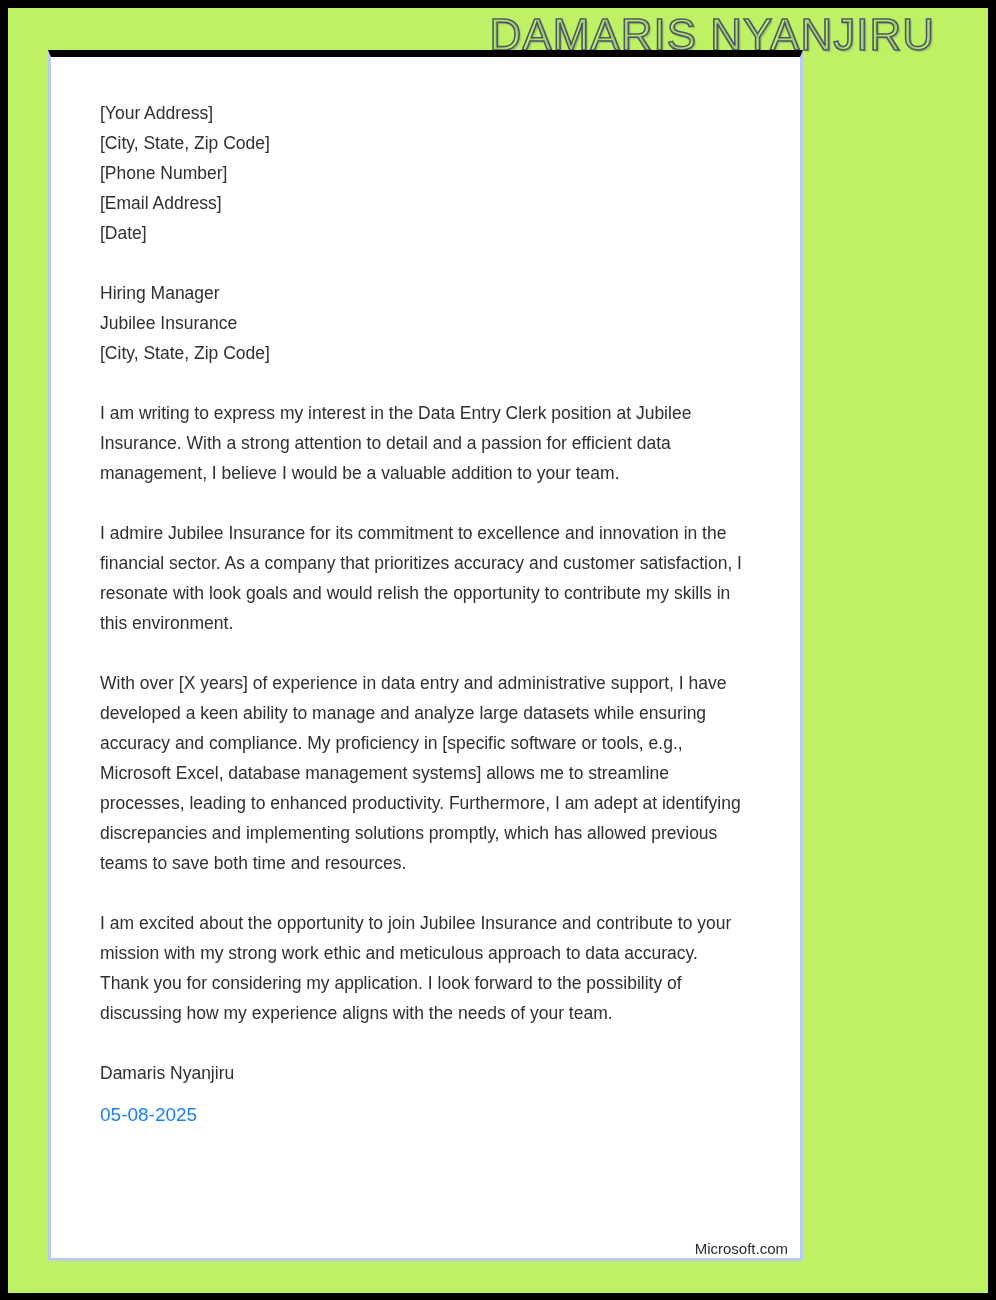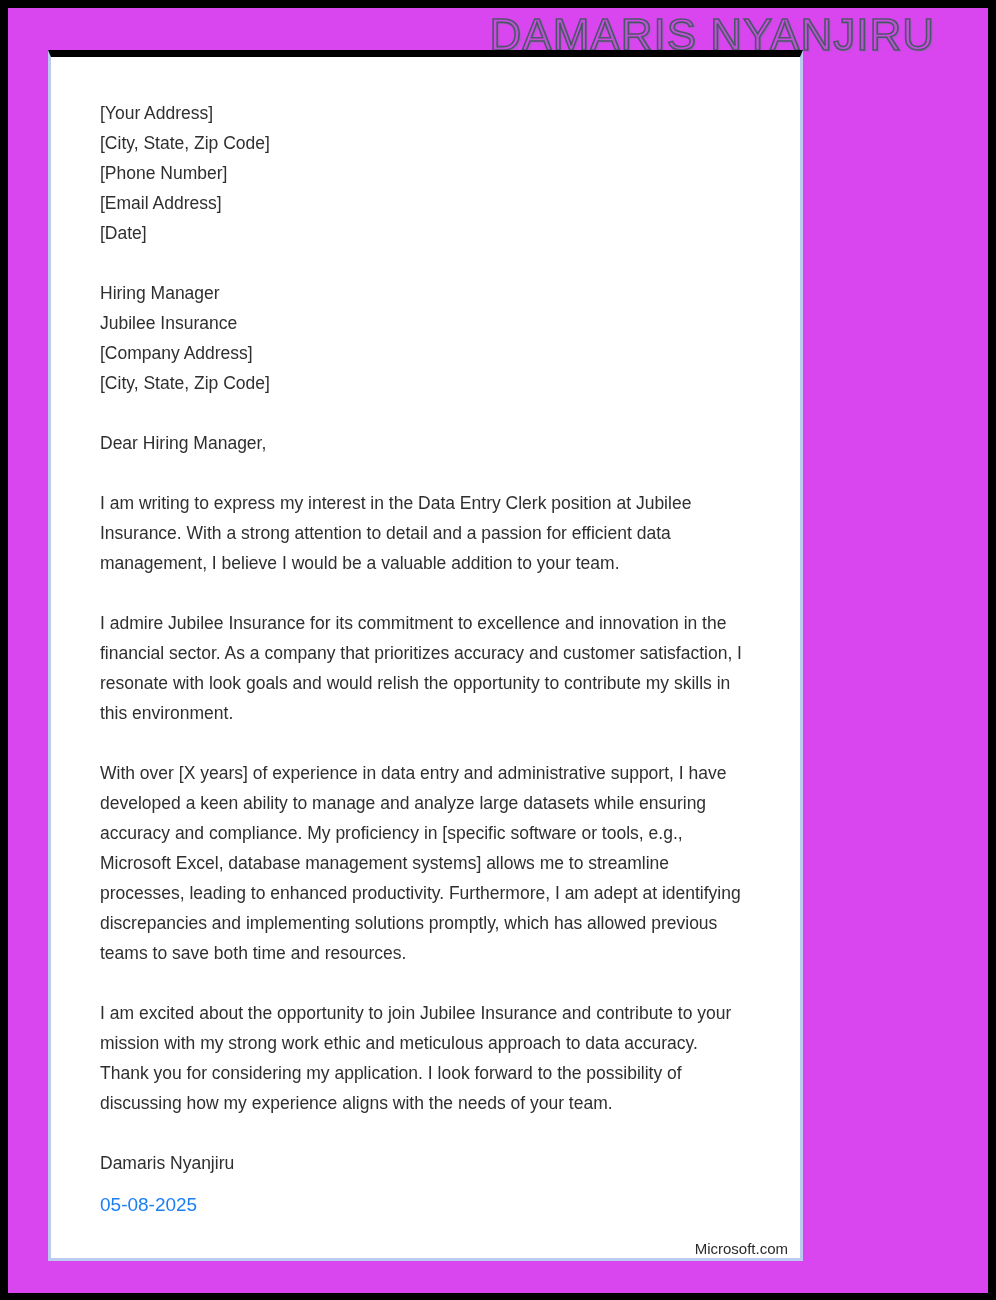--- a/index.html
+++ b/index.html
@@ -10,21 +10,21 @@
     width: 996px;
     height: 1300px;
     position: relative;
     background: #000000;            
     font-family: "Liberation Sans", "DejaVu Sans", sans-serif;
     overflow: hidden;
   }
   .page {
     position: absolute;
     left: 8px; top: 8px; right: 8px; bottom: 7px;
-    background: #d946ef;            
+    background: #bef264;            
   }
   .header-name {
     position: absolute;
     top: 2px;
     right: 53px;
     font-size: 44px;
     font-weight: 500;
     letter-spacing: 1px;
     color: transparent;
     -webkit-text-stroke: 1.6px #4d5668;
@@ -90,25 +90,23 @@
         <span class="line">[Your Address]</span>
         <span class="line">[City, State, Zip Code]</span>
         <span class="line">[Phone Number]</span>
         <span class="line">[Email Address]</span>
         <span class="line">[Date]</span>
       </div>
 
       <div class="block">
         <span class="line">Hiring Manager</span>
         <span class="line">Jubilee Insurance</span>
-        <span class="line">[Company Address]</span>
         <span class="line">[City, State, Zip Code]</span>
       </div>
 
-      <p class="paragraph">Dear Hiring Manager,</p>
 
       <p class="paragraph">I am writing to express my interest in the Data Entry Clerk position at Jubilee Insurance. With a strong attention to detail and a passion for efficient data management, I believe I would be a valuable addition to your team.</p>
       <p class="paragraph">I admire Jubilee Insurance for its commitment to excellence and innovation in the financial sector. As a company that prioritizes accuracy and customer satisfaction, I resonate with look goals and would relish the opportunity to contribute my skills in this environment.</p>
       <p class="paragraph">With over [X years] of experience in data entry and administrative support, I have developed a keen ability to manage and analyze large datasets while ensuring accuracy and compliance. My proficiency in [specific software or tools, e.g., Microsoft Excel, database management systems] allows me to streamline processes, leading to enhanced productivity. Furthermore, I am adept at identifying discrepancies and implementing solutions promptly, which has allowed previous teams to save both time and resources.</p>
       <p class="paragraph">I am excited about the opportunity to join Jubilee Insurance and contribute to your mission with my strong work ethic and meticulous approach to data accuracy. Thank you for considering my application. I look forward to the possibility of discussing how my experience aligns with the needs of your team.</p>
 
       <div class="block closing-block">
         <span class="line">Damaris Nyanjiru</span>
       </div>
 

